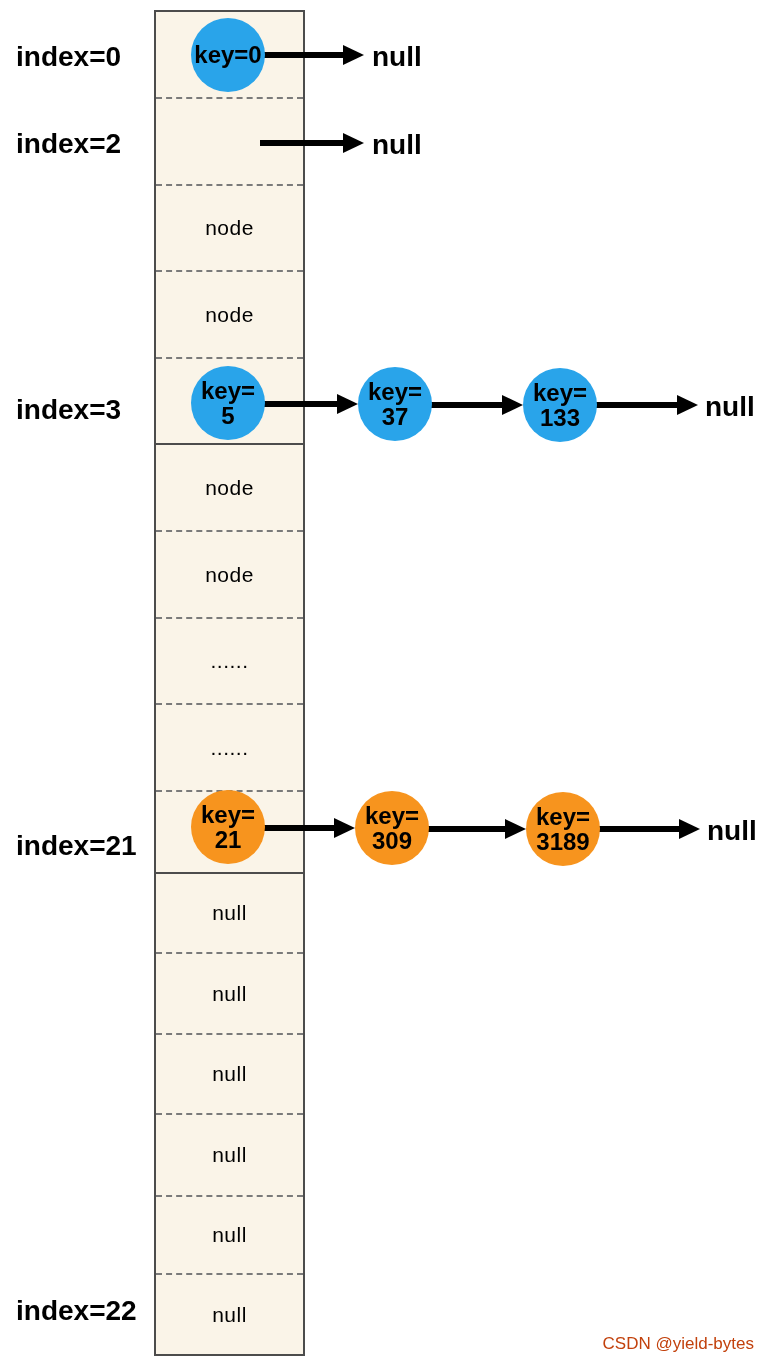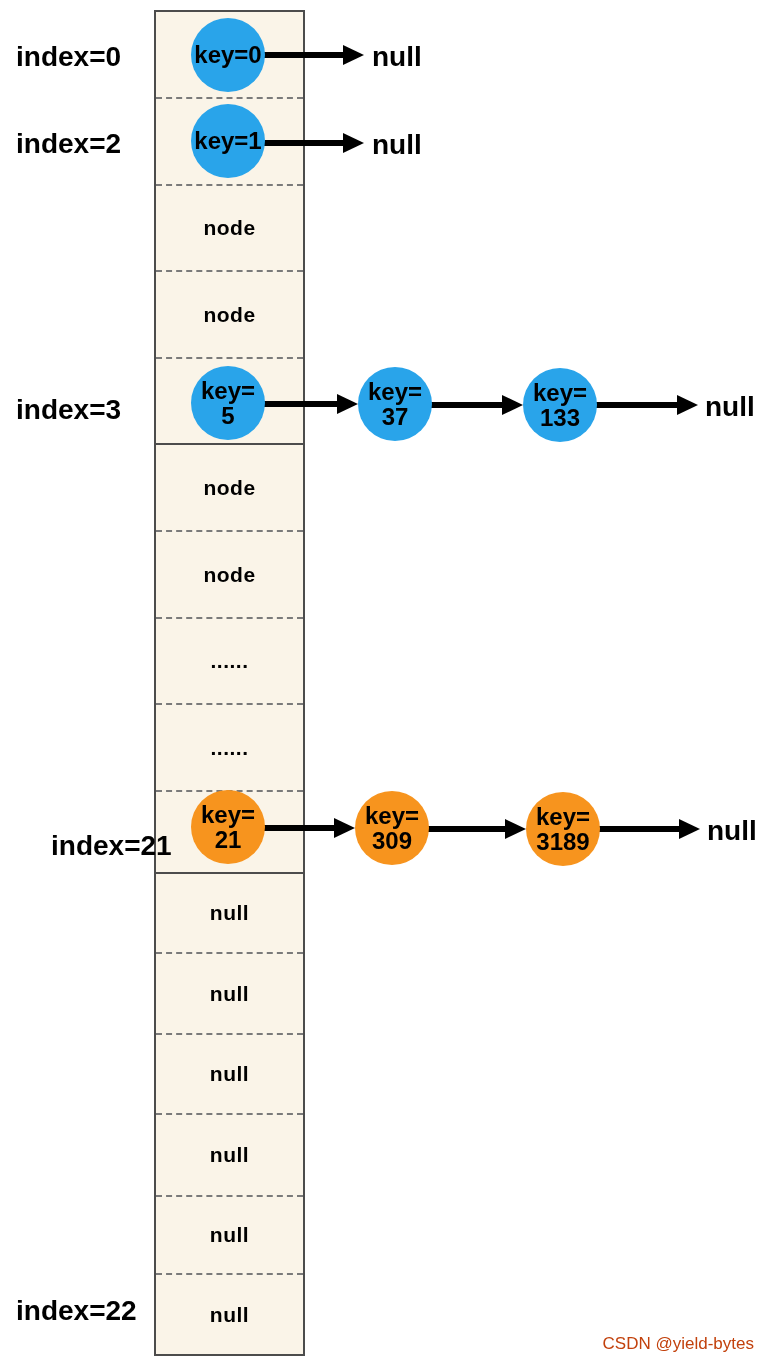--- a/index.html
+++ b/index.html
@@ -8,21 +8,21 @@
     font-family:"Liberation Sans","DejaVu Sans",sans-serif;color:#000;
   }
   
   .bucket-array{
     position:absolute;left:154px;top:10px;width:147px;height:1342px;
     border:2px solid #4c4c4c;background:#faf4e8;box-sizing:content-box;
   }
   .cell{
     position:absolute;left:0;right:0;
     display:flex;align-items:center;justify-content:center;
-    font-size:21px;font-weight:bold;letter-spacing:0.5px;
+    font-size:21px;font-weight:normal;letter-spacing:0.5px;
   }
   .cell.dashed{border-bottom:2px dashed #7a7a7a;}
   .cell.solid{border-bottom:2px solid #4c4c4c;}
   
   .node{
     position:absolute;width:74px;height:74px;border-radius:50%;
     display:flex;align-items:center;justify-content:center;text-align:center;
     font-size:24px;font-weight:bold;line-height:1.05;white-space:pre-line;
     z-index:3;
   }
@@ -65,28 +65,27 @@
     <div class="cell dashed" style="top:942px;height:79px;">null</div>
     <div class="cell dashed" style="top:1023px;height:78px;">null</div>
     <div class="cell dashed" style="top:1103px;height:80px;">null</div>
     <div class="cell dashed" style="top:1185px;height:76px;">null</div>
     <div class="cell" style="top:1263px;height:79px;">null</div>
   </div>
 
   <div class="index-label" style="top:41px;">index=0</div>
   <div class="index-label" style="top:128px;">index=2</div>
   <div class="index-label" style="top:394px;">index=3</div>
-  <div class="index-label" style="top:830px;margin-left:35px;">index=21</div>
+  <div class="index-label" style="top:830px;">index=21</div>
   <div class="index-label" style="top:1295px;">index=22</div>
 
   <div class="node blue" style="left:191px;top:18px;">key=0</div>
   <div class="arrow" style="left:260px;top:52px;width:83px;"></div>
   <div class="null-label" style="left:372px;top:41px;">null</div>
 
-  <div class="node blue" style="left:191px;top:104px;">key=1</div>
   <div class="arrow" style="left:260px;top:140px;width:83px;"></div>
   <div class="null-label" style="left:372px;top:129px;">null</div>
 
   <div class="node blue" style="left:191px;top:366px;">key=
 5</div>
   <div class="arrow" style="left:263px;top:401px;width:74px;"></div>
   <div class="node blue" style="left:358px;top:367px;">key=
 37</div>
   <div class="arrow" style="left:430px;top:402px;width:72px;"></div>
   <div class="node blue" style="left:523px;top:368px;">key=

